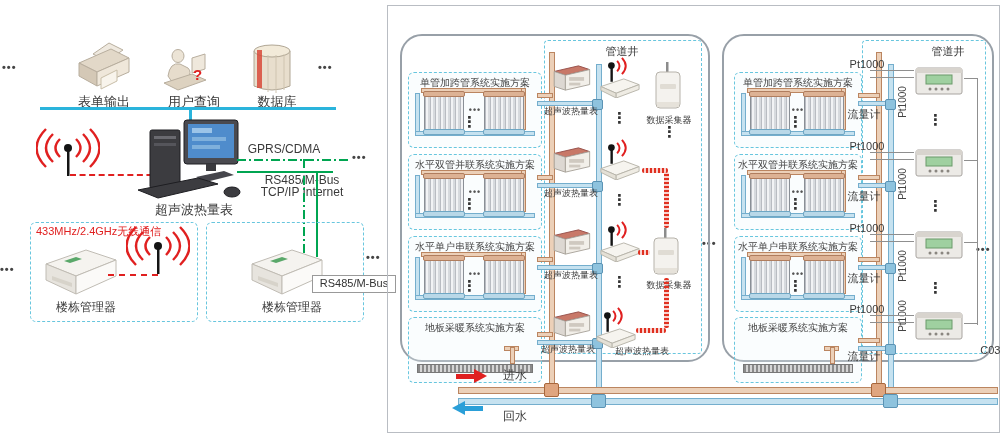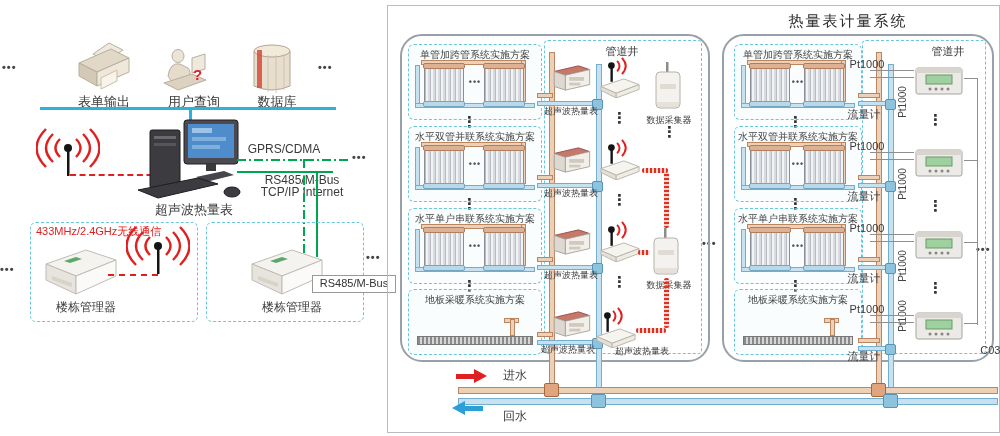--- a/index.html
+++ b/index.html
@@ -11,21 +11,21 @@
   .sm{font-size:9px;} .md{font-size:11px;} .lg{font-size:12px;} .xl{font-size:13px;}
   .panel-title{position:absolute;font-size:15px;color:#2b2b2b;letter-spacing:2px;text-align:center;white-space:nowrap;}
   .red-t{color:#e02020;}
   .hd{position:absolute;font-size:11px;font-weight:bold;color:#444;letter-spacing:1px;line-height:1;}
   .vd{position:absolute;font-size:15px;font-weight:bold;color:#333;line-height:.85;}
   .rot{transform:rotate(-90deg);transform-origin:left top;position:absolute;width:40px;height:12px;font-size:10px;color:#444;text-align:center;white-space:nowrap;}
   
   .outer{position:absolute;border:1px solid #b9bdc3;}
   .panel{position:absolute;border:2px solid #98a0a8;border-radius:22px;}
   .dbox{position:absolute;border:1px dashed #68c6de;border-radius:6px;}
-  .scheme{position:absolute;border:1px dashed #68c6de;border-radius:6px;background:rgba(236,249,253,.25);}
+  .scheme{position:absolute;border:1px dashed #68c6de;border-radius:6px;background:rgba(236,249,253,.25);margin-top:28px;}
   .s-title{position:absolute;left:0;right:0;top:3px;font-size:10px;color:#444;text-align:center;white-space:nowrap;overflow:hidden;}
   .shaft{position:absolute;border:1px dashed #68c6de;border-radius:4px;}
   .tagbox{position:absolute;background:#fff;border:1px solid #999;font-size:11px;color:#333;text-align:center;line-height:15px;}
   
   .hp{position:absolute;background:#ecd0b8;border:1px solid #bb8560;}
   .cp{position:absolute;background:#c6e2f0;border:1px solid #74aecd;}
   .jt{position:absolute;border-radius:2px;}
   .jt.hot{background:#dfa57f;border:1px solid #a8673c;}
   .jt.cold{background:#8ec3de;border:1px solid #5b93b4;}
   .cy{position:absolute;background:#2ab4dc;}
@@ -205,21 +205,20 @@
   <div class="dbox" style="left:206px;top:222px;width:156px;height:98px"></div>
   <svg class="abs" style="left:246px;top:246px" width="80" height="52">
       <use href="#sym-device"></use>
     </svg>
   <div class="lbl lg" style="left:250px;top:301px;width:84px">楼栋管理器</div>
   <div class="tagbox" style="left:312px;top:275px;width:82px;height:16px">RS485/M-Bus</div>
   <span class="hd" style="left:366px;top:252px">•••</span>
   <span class="hd" style="left:0px;top:264px">•••</span>
 
   <div class="outer" style="left:387px;top:5px;width:611px;height:426px"></div>
-  <div class="panel-title" style="left:758px;top:12px;width:180px">热量表计量系统</div>
   <span class="hd" style="left:702px;top:238px">•••</span>
   <span class="hd" style="left:976px;top:244px">•••</span>
 
   <div class="panel" style="left:400px;top:34px;width:306px;height:324px"></div>
 
   <div class="scheme" style="left:408px;top:44px;width:132px;height:74px">
     <div class="s-title">单管加跨管系统实施方案</div>
     <div class="c-hot-top"></div>
       <div class="c-hot-right"></div>
     <div class="c-cold-left"></div>

